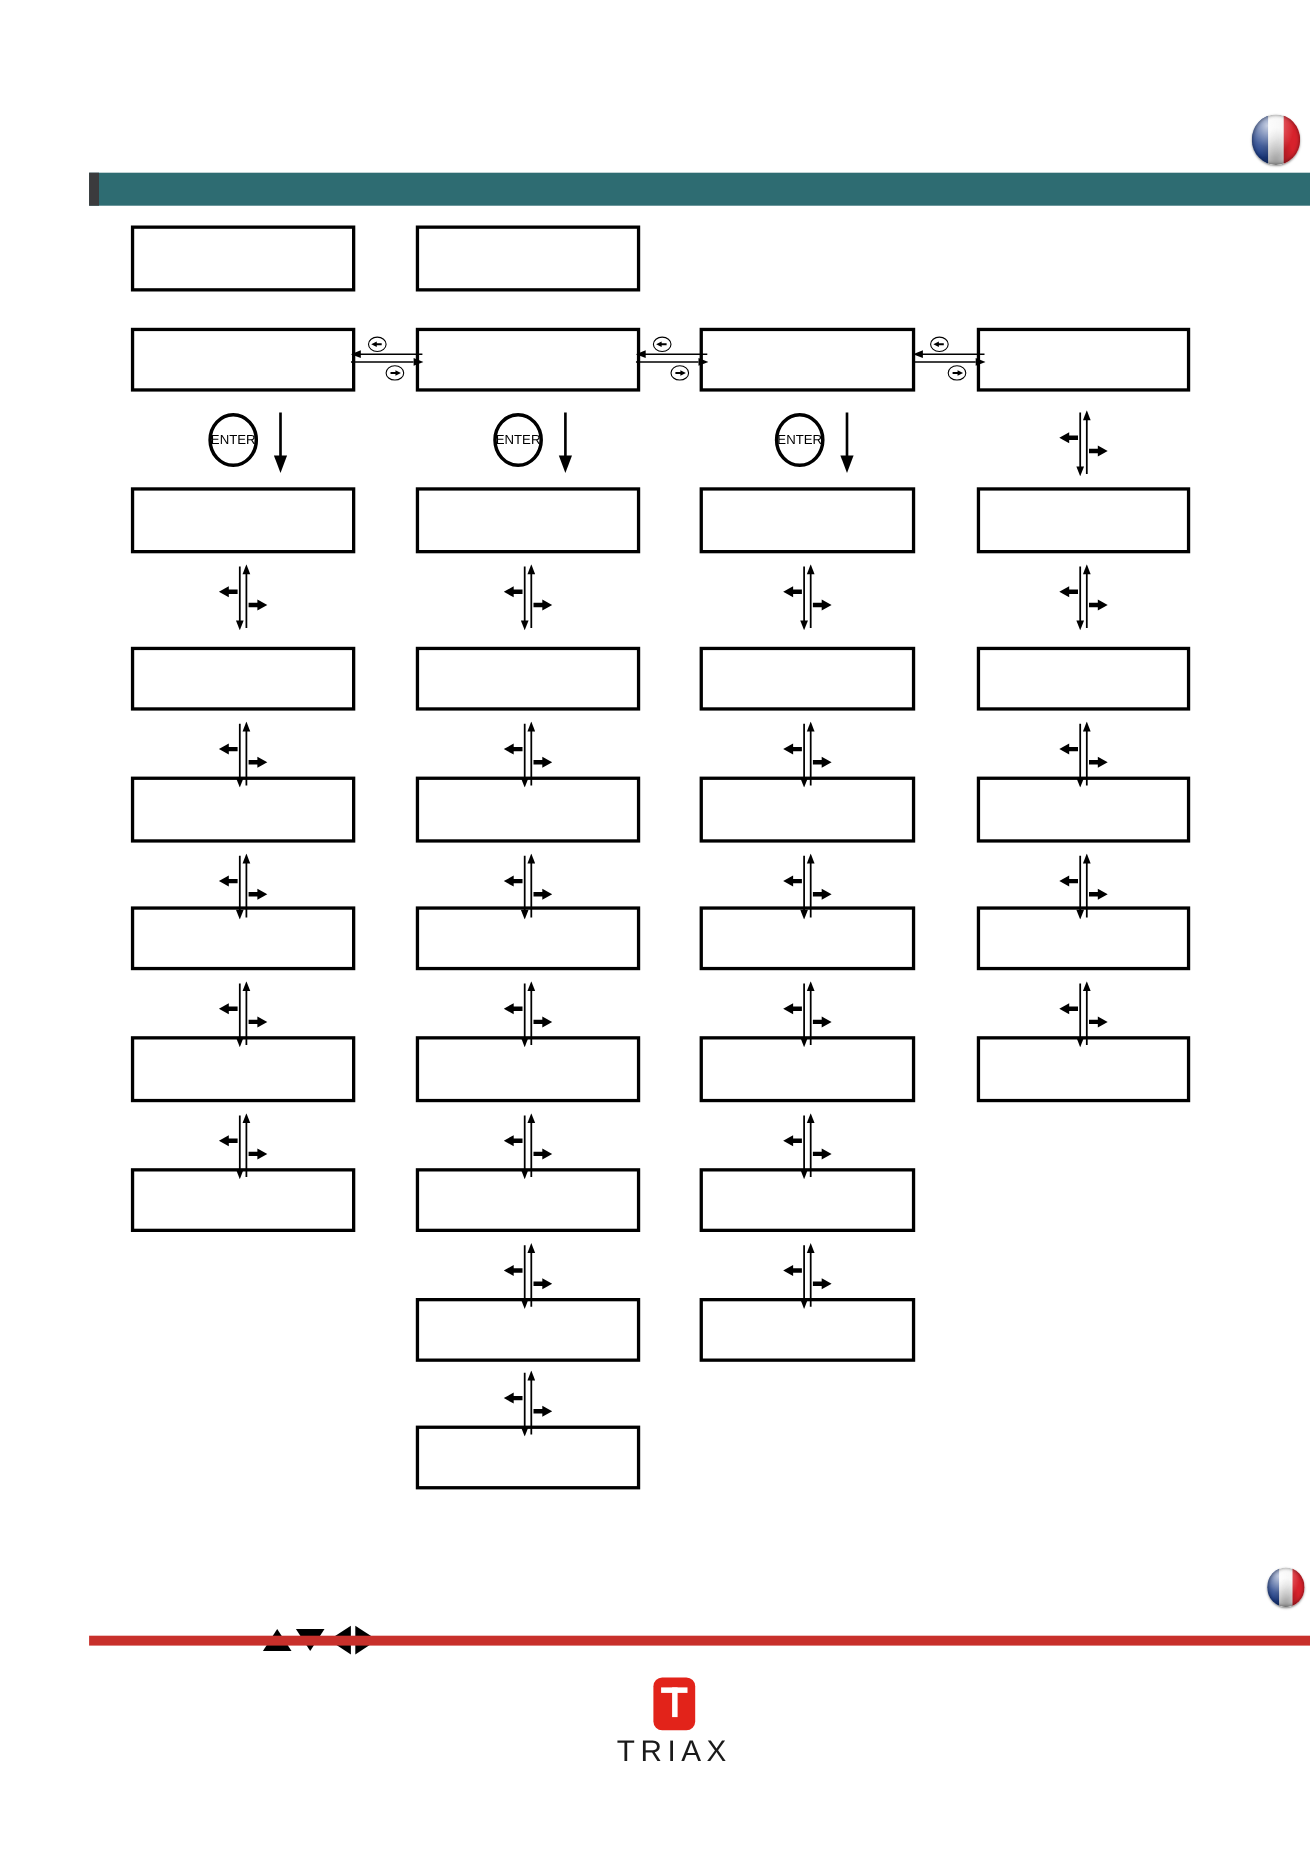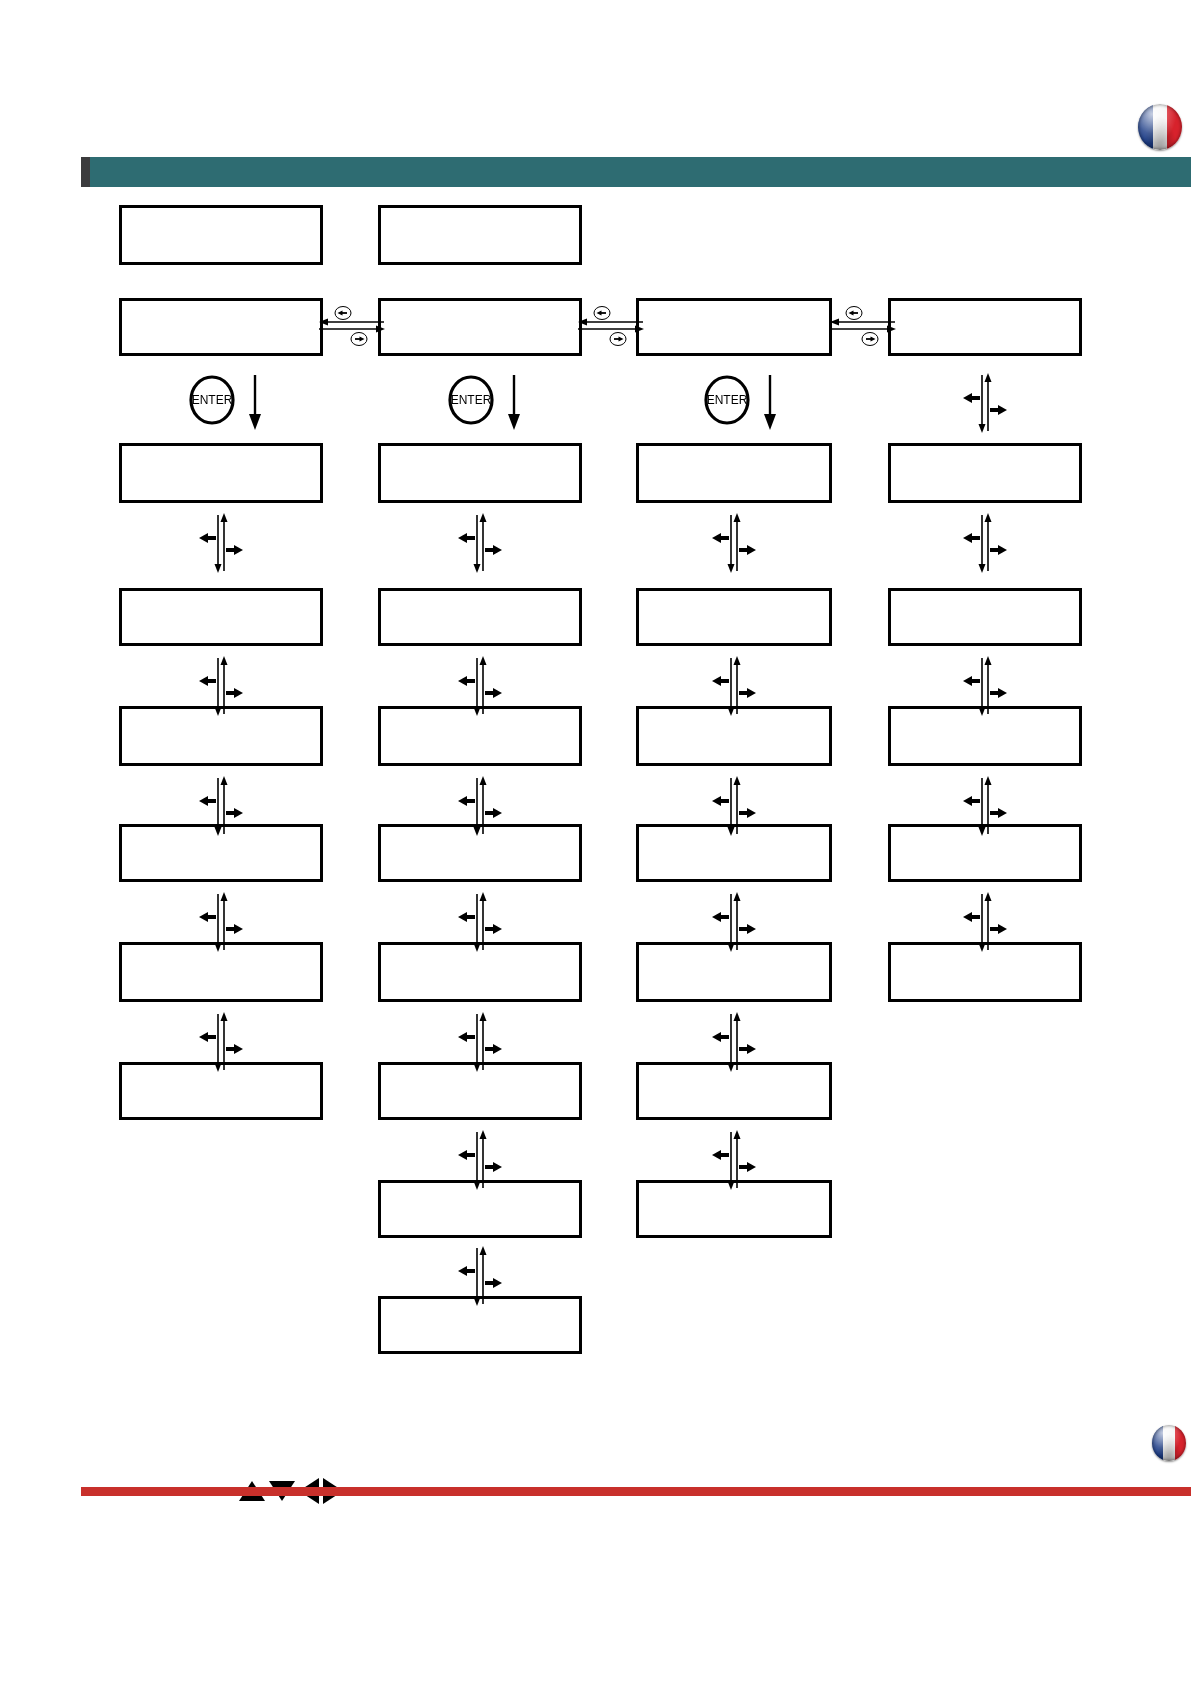--- a/index.html
+++ b/index.html
@@ -619,14 +619,21 @@
       <div class="st white"></div>
       <div class="st red"></div>
       <div class="gloss"></div>
       <div class="rim"></div>
     </div>
   </div>
 
   <div class="footer-rule"></div>
   <div class="footer-note"></div>
 
+  <div class="brand">
+    <div class="brand-mark">
+      <div class="bar"></div>
+      <div class="stem"></div>
+    </div>
+    <div class="brand-word">TRIAX</div>
+  </div>
 
 </div>
 
 </body></html>

